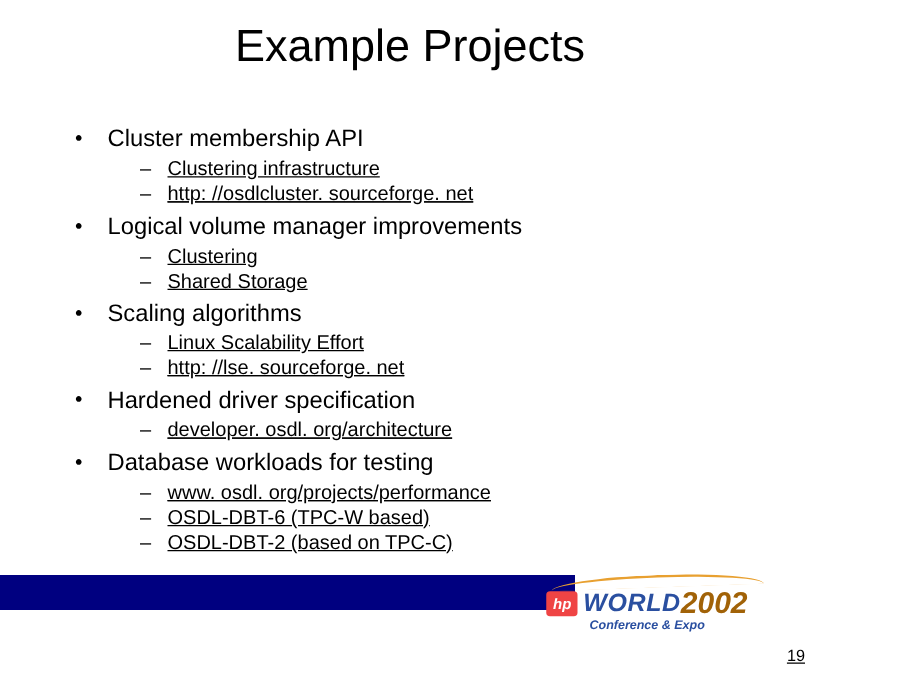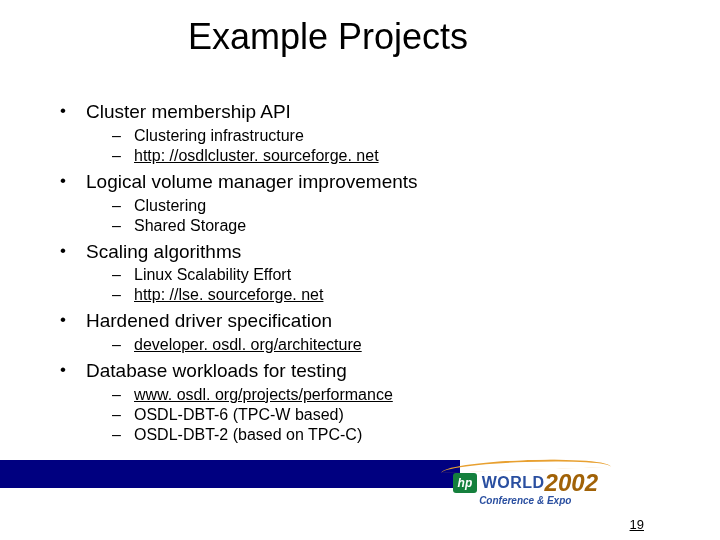--- a/index.html
+++ b/index.html
@@ -49,20 +49,21 @@
     content: "•";
     position: absolute;
     left: 2px;
     top: 0;
     font-size: 17px;
   }
   ul.level2 {
     list-style: none;
     margin: 2px 0 4px 0;
     padding: 0 0 0 26px;
+    text-decoration: underline;
   }
   ul.level2 > li {
     position: relative;
     padding-left: 22px;
     font-size: 16px;
     line-height: 1.25;
   }
   ul.level2 > li::before {
     content: "–";
     position: absolute;
@@ -82,34 +83,35 @@
   }
   .logo {
     position: absolute;
     right: 58px;
     bottom: 34px;
     text-align: center;
     line-height: 1;
   }
   .logo-hp {
     display: inline-block;
-    background: #15803d;
+    background: #ef4444;
     color: #fff;
     font-weight: bold;
     font-size: 12px;
     padding: 4px 5px;
     border-radius: 3px;
     vertical-align: middle;
     font-style: italic;
   }
   .logo-world {
     display: inline-block;
     color: #2a4fa0;
     font-weight: bold;
-    font-size: 16px;
+    font-style: italic;
+    font-size: 20px;
     vertical-align: middle;
     letter-spacing: 0.5px;
   }
   .logo-year {
     display: inline-block;
     color: #a16207;
     font-weight: bold;
     font-style: italic;
     font-size: 24px;
     vertical-align: middle;

